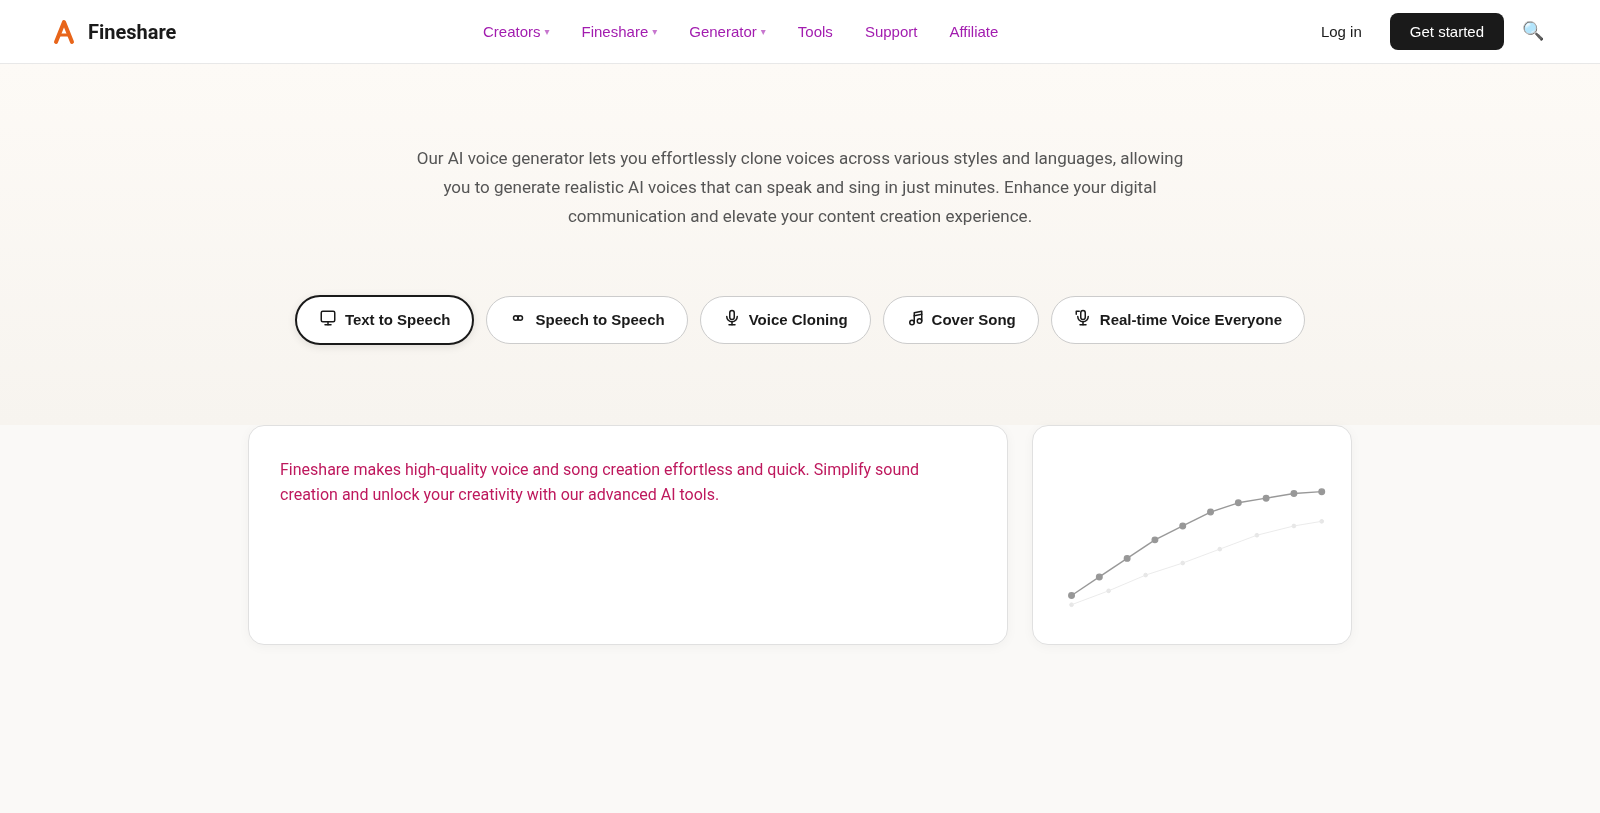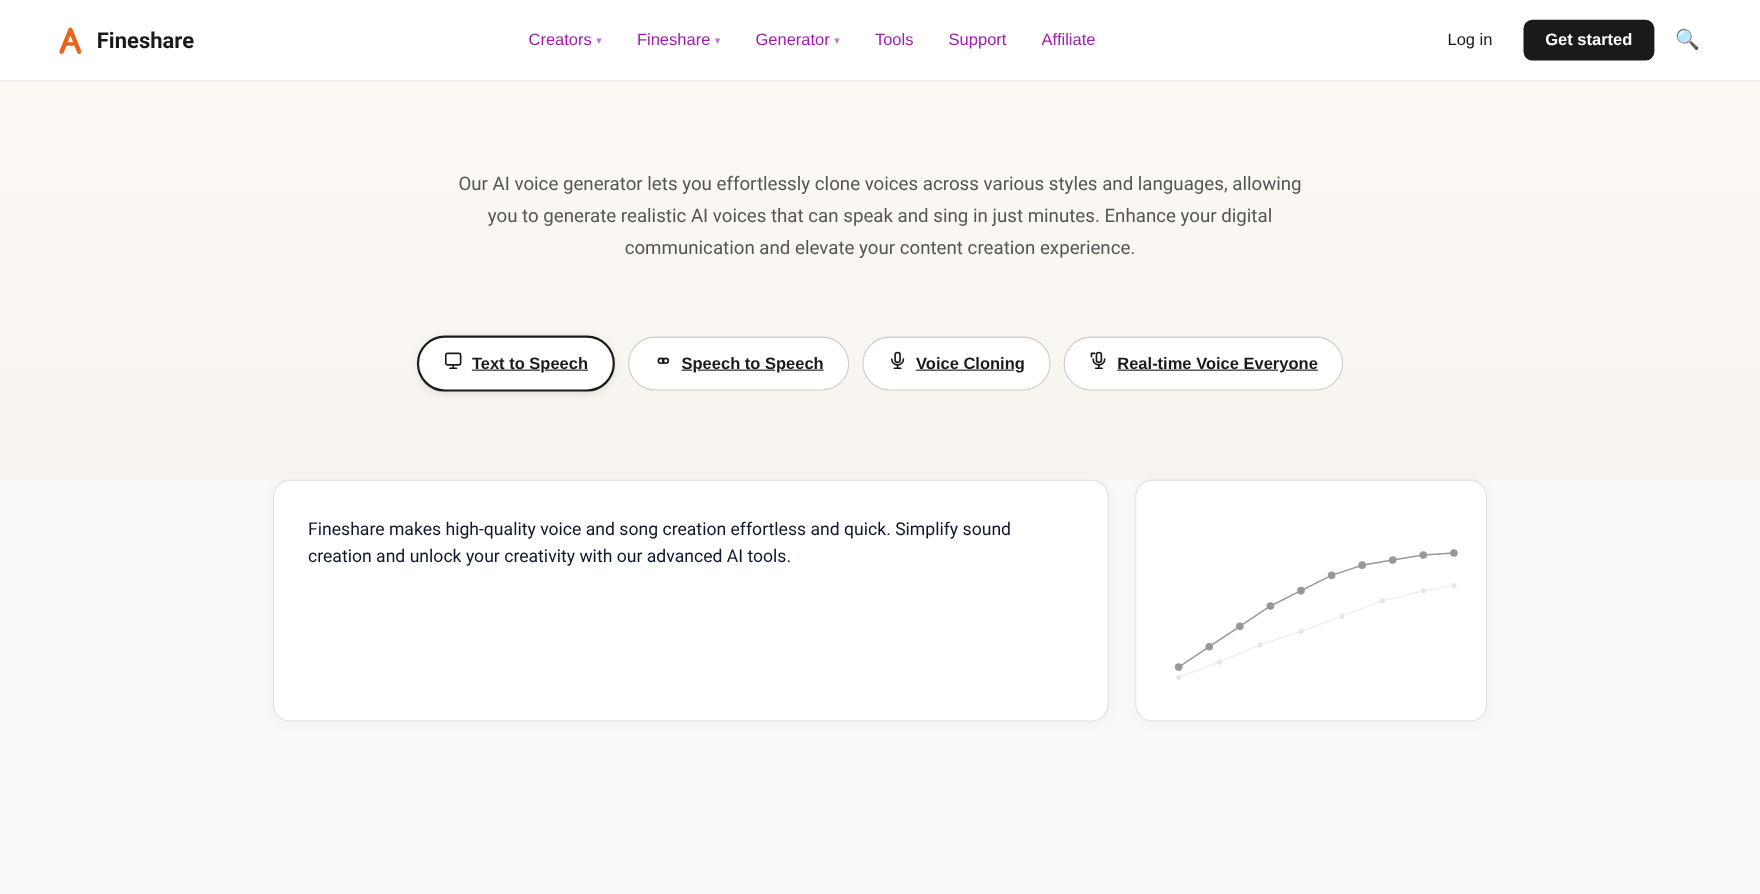--- a/index.html
+++ b/index.html
@@ -10,21 +10,21 @@
       min-height: 813px;
       overflow-x: hidden;
     }
 
     
     .navbar {
       display: flex;
       align-items: center;
       justify-content: space-between;
       padding: 0 48px;
-      height: 74px;
+      height: 64px;
       background: #fff;
       border-bottom: 1px solid #e8e8e8;
       position: sticky;
       top: 0;
       z-index: 100;
     }
     .nav-logo {
       display: flex;
       align-items: center;
       gap: 8px;
@@ -70,21 +70,21 @@
       font-weight: 500;
       color: #1a1a1a;
       background: none;
       border: none;
       cursor: pointer;
       border-radius: 6px;
     }
     .get-started-btn {
       padding: 10px 20px;
       font-size: 15px;
-      font-weight: 700;
+      font-weight: 400;
       color: #fff;
       background: #1a1a1a;
       border: none;
       cursor: pointer;
       border-radius: 8px;
     }
     .search-icon-btn {
       width: 36px;
       height: 36px;
       display: flex;
@@ -124,21 +124,20 @@
     }
 
     
     .tabs-row {
       display: flex;
       align-items: center;
       gap: 12px;
       flex-wrap: wrap;
       justify-content: flex-end;
       margin-bottom: 40px;
-      text-decoration: underline;
     }
     .tab-btn {
       display: flex;
       align-items: center;
       gap: 8px;
       padding: 12px 22px;
       border-radius: 50px;
       border: 1.5px solid #ccc;
       background: #fff;
       font-size: 15px;
@@ -165,21 +164,21 @@
       gap: 24px;
     }
     .text-panel {
       flex: 1;
       background: #fff;
       border-radius: 16px;
       border: 1px solid #e0e0e0;
       padding: 31px;
       min-height: 220px;
       font-size: 16px;
-      color: #0f172a;
+      color: #be185d;
       line-height: 1.6;
       box-shadow: 0 2px 12px rgba(0,0,0,0.04);
     }
     .viz-panel {
       width: 320px;
       background: #fff;
       border-radius: 16px;
       border: 1px solid #e0e0e0;
       overflow: hidden;
       position: relative;
@@ -274,20 +273,31 @@
     <button class="tab-btn">
       <span class="tab-icon">
         <svg width="18" height="18" viewBox="0 0 24 24" fill="none" stroke="currentColor" stroke-width="2" stroke-linecap="round" stroke-linejoin="round">
           <rect x="9" y="2" width="6" height="12" rx="3"></rect>
           <path d="M5 10 a7 7 0 0 0 14 0"></path>
           <line x1="12" y1="17" x2="12" y2="21"></line>
           <line x1="8" y1="21" x2="16" y2="21"></line>
         </svg>
       </span>
       <span>Voice Cloning</span>
+    </button>
+    <button class="tab-btn">
+      <span class="tab-icon">
+        <svg width="18" height="18" viewBox="0 0 24 24" fill="none" stroke="currentColor" stroke-width="2" stroke-linecap="round" stroke-linejoin="round">
+          <circle cx="8" cy="18" r="3"></circle>
+          <circle cx="18" cy="16" r="3"></circle>
+          <polyline points="11 18 11 5 21 3 21 16"></polyline>
+          <line x1="11" y1="9" x2="21" y2="7"></line>
+        </svg>
+      </span>
+      <span>Cover Song</span>
     </button>
     <button class="tab-btn">
       <span class="tab-icon">
         <svg width="18" height="18" viewBox="0 0 24 24" fill="none" stroke="currentColor" stroke-width="2" stroke-linecap="round" stroke-linejoin="round">
           <rect x="9" y="2" width="6" height="12" rx="3"></rect>
           <path d="M5 10 a7 7 0 0 0 14 0"></path>
           <line x1="12" y1="17" x2="12" y2="21"></line>
           <line x1="8" y1="21" x2="16" y2="21"></line>
           <polyline points="3 7 3 3 7 3"></polyline>
         </svg>

